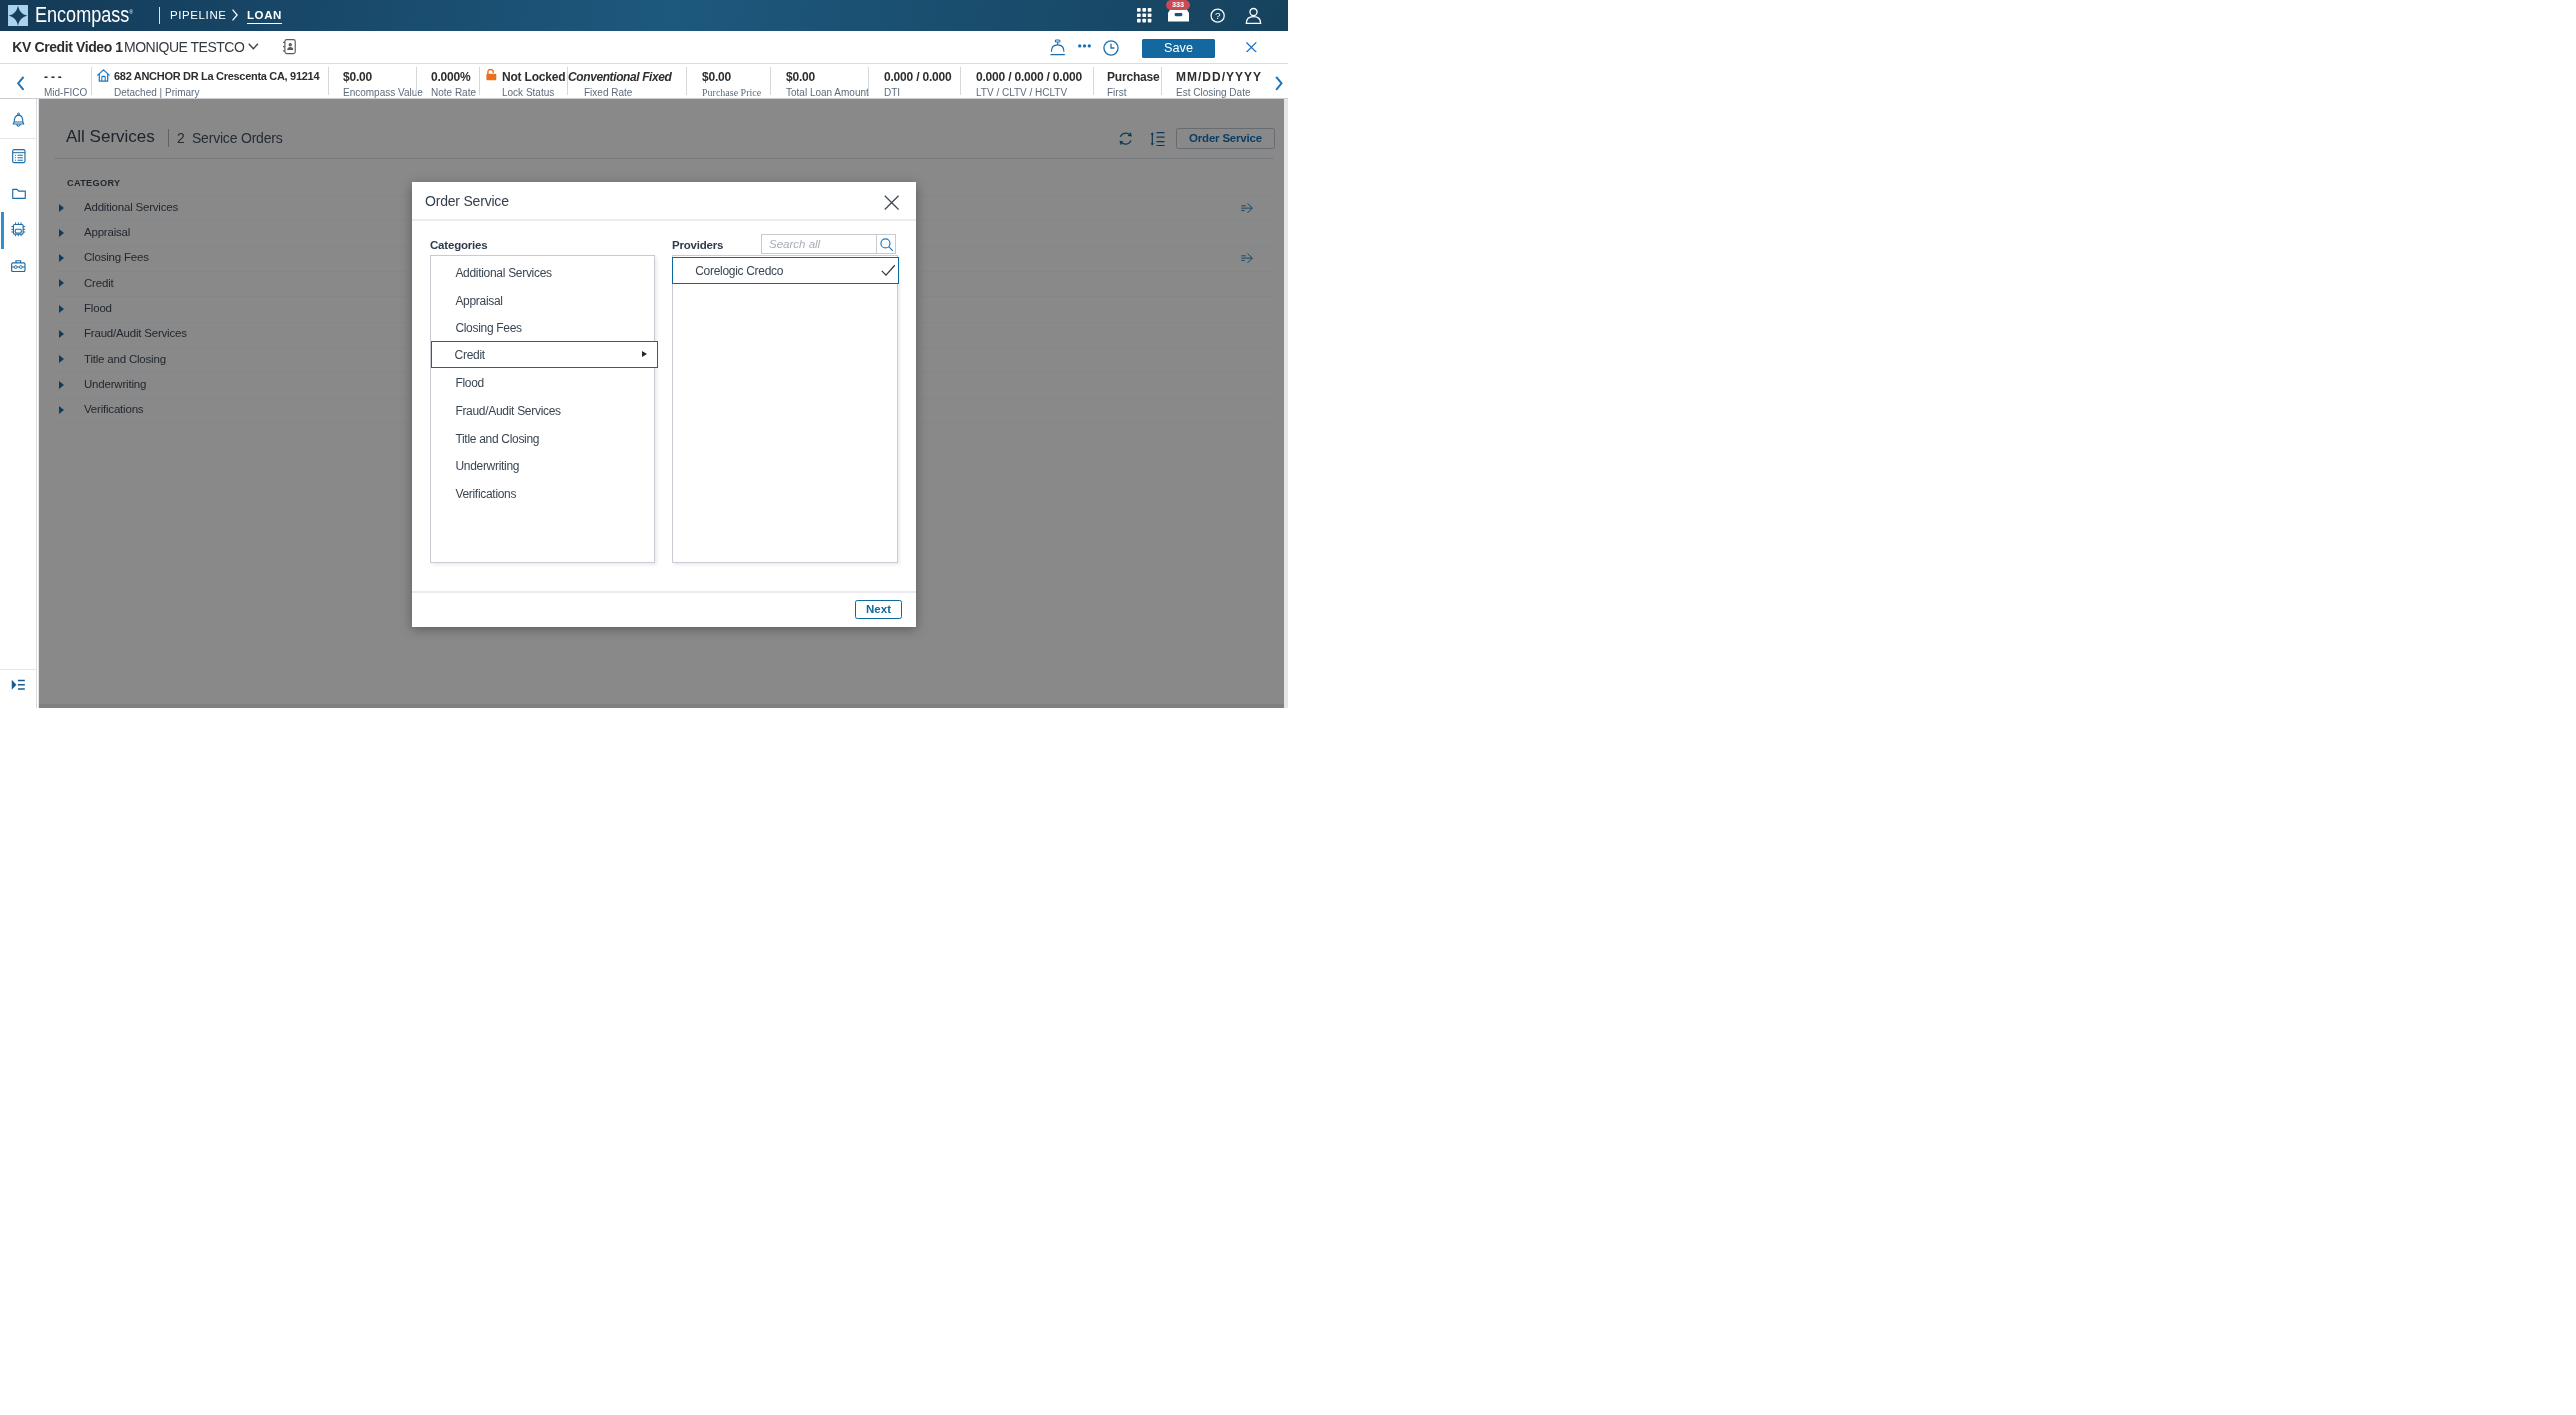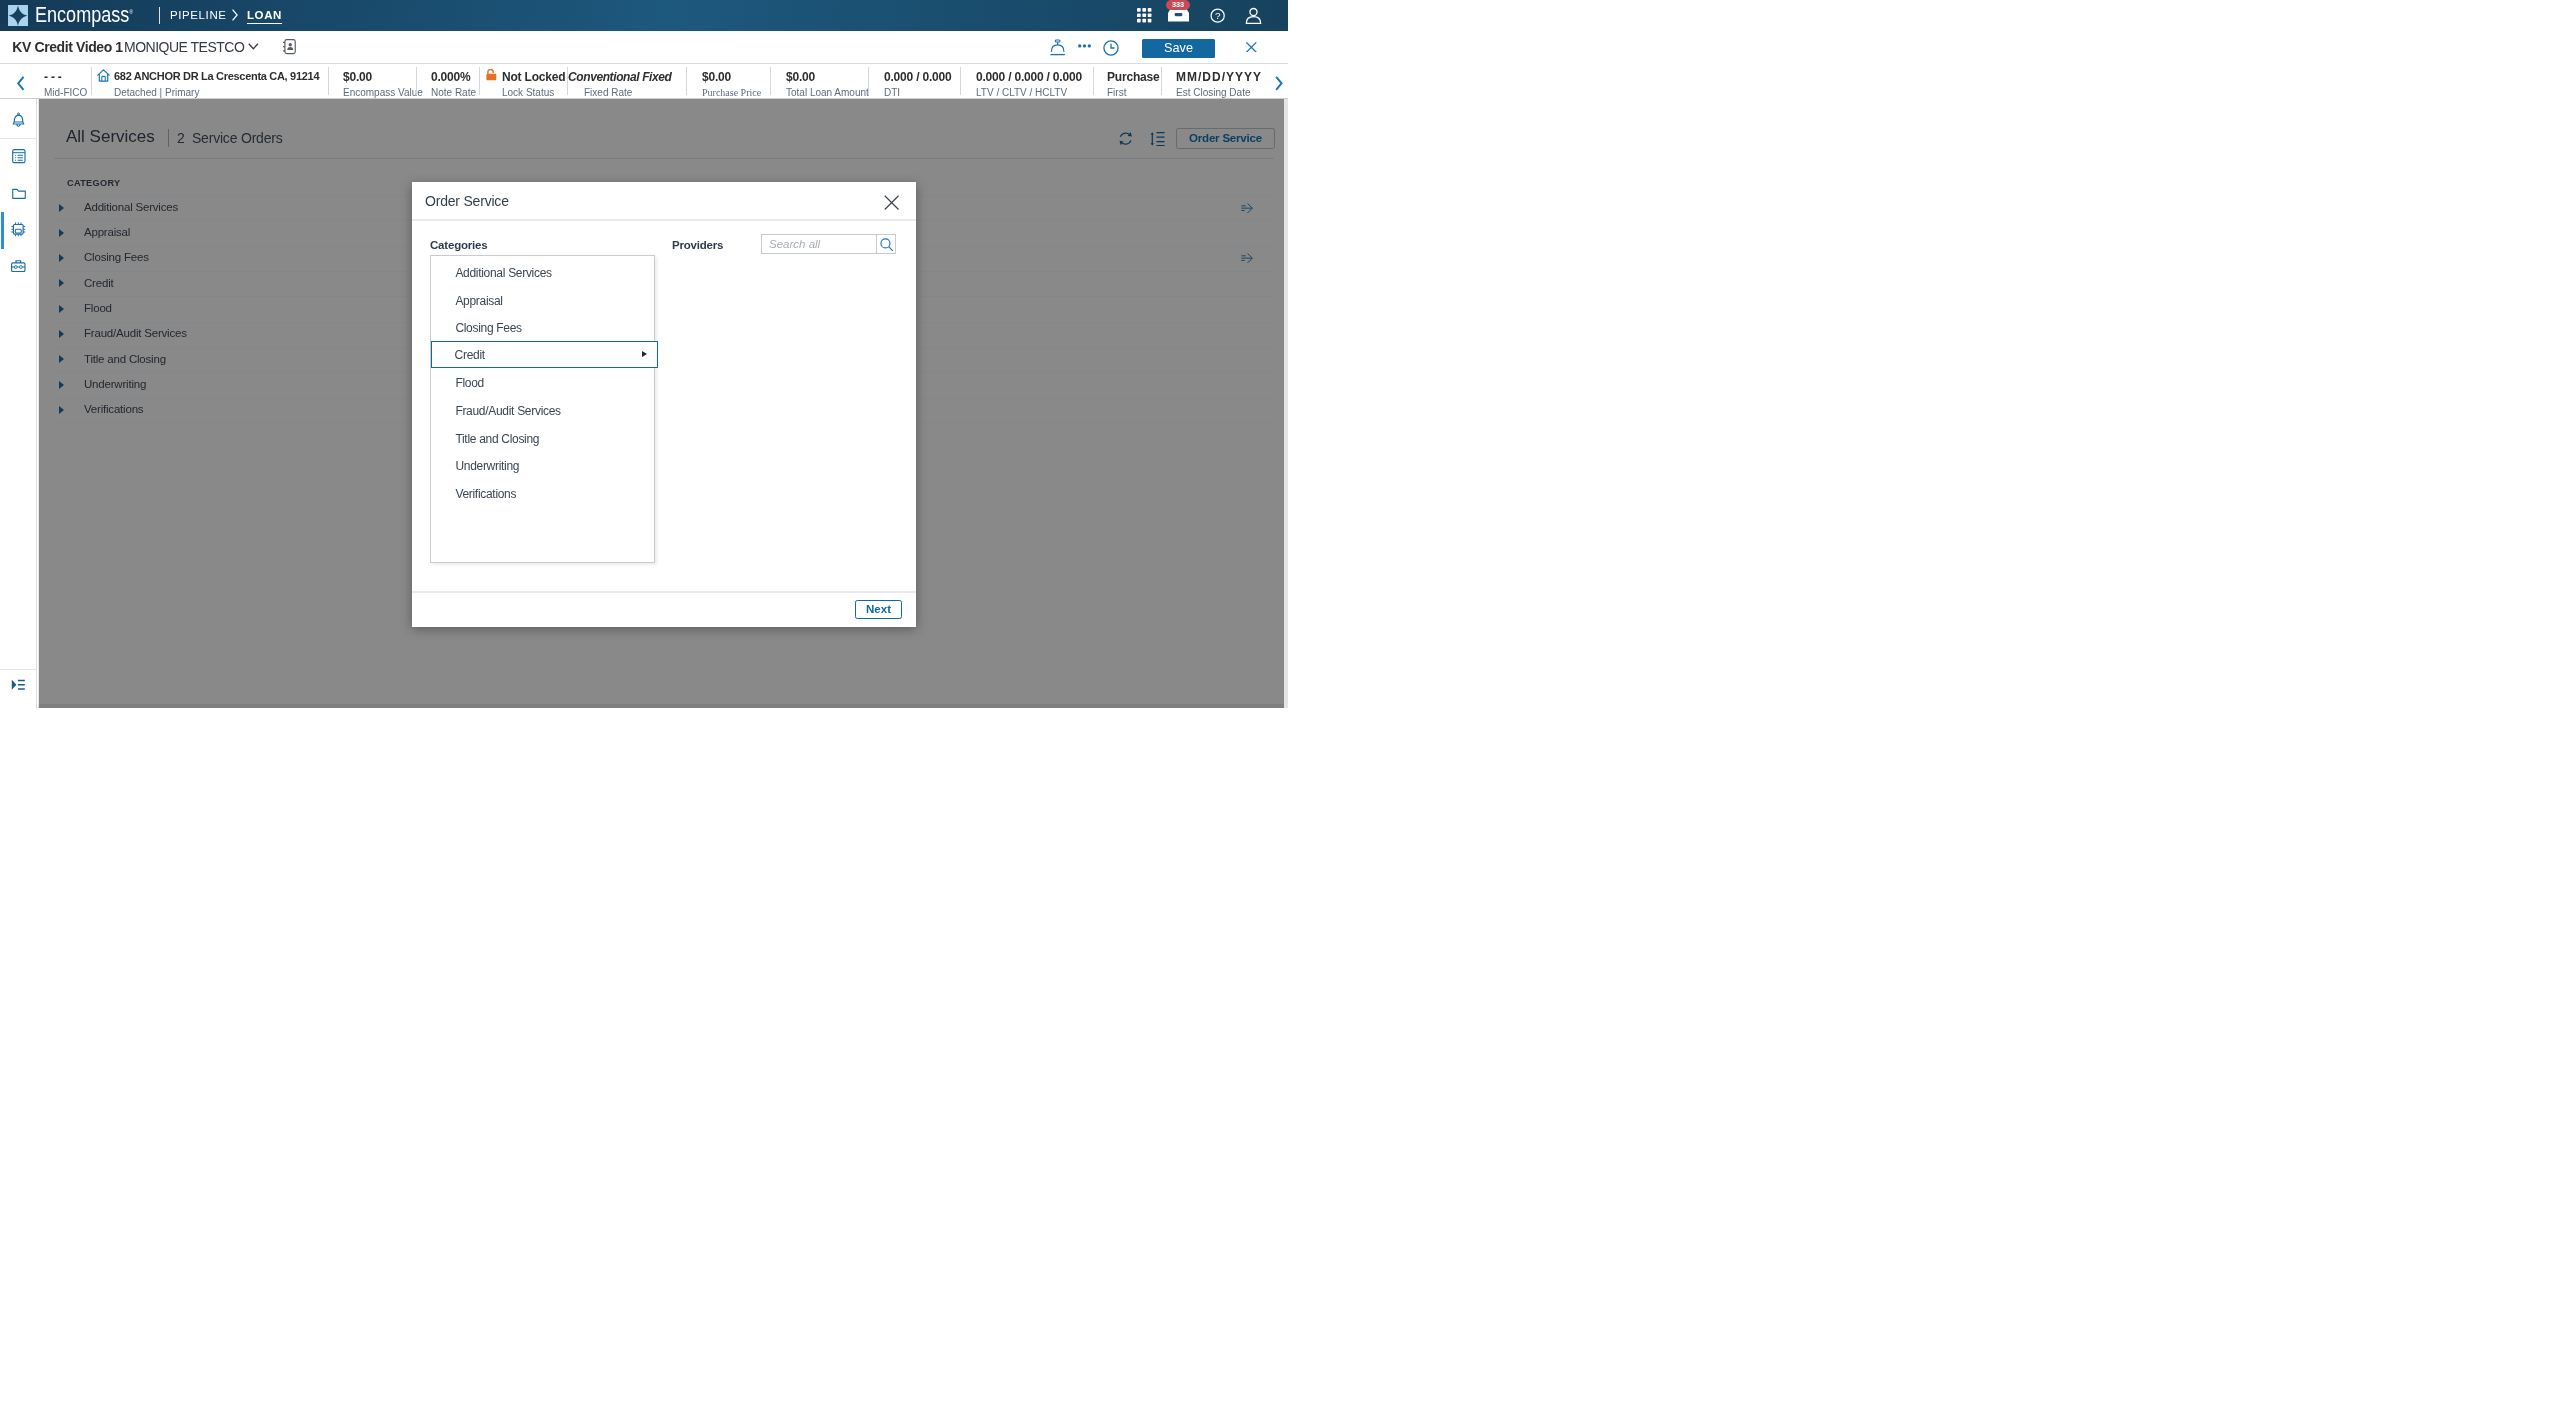--- a/index.html
+++ b/index.html
@@ -311,16 +311,24 @@
     <div id="msel">
       <div style="position:absolute;left:23px;top:6.1px;font-size:12px;letter-spacing:-0.3px;color:#3a4653;">Credit</div>
       <div style="position:absolute;right:10px;top:8.8px;width:0;height:0;border-left:5.4px solid #22282e;border-top:3.8px solid transparent;border-bottom:3.8px solid transparent;"></div>
     </div>
     <div class="mitem" style="top:120px">Flood</div>
     <div class="mitem" style="top:148px">Fraud/Audit Services</div>
     <div class="mitem" style="top:176px">Title and Closing</div>
     <div class="mitem" style="top:203px">Underwriting</div>
     <div class="mitem" style="top:231px">Verifications</div>
   </div>
+  <div id="mlist2">
+    <div id="mselp">
+      <div style="position:absolute;left:22px;top:6.1px;font-size:12px;letter-spacing:-0.3px;color:#3a4653;">Corelogic Credco</div>
+      <svg style="position:absolute;right:3.1px;top:6.1px" width="14.6" height="12.3" viewBox="0 0 19 16">
+          <path d="M1 9 L6.5 14.5 L18 1.5" stroke="#30373e" stroke-width="1.6" fill="none"></path>
+        </svg>
+    </div>
+  </div>
   <div id="mftrline"></div>
   <div id="nextbtn">Next</div>
 </div>
 
 
 </body></html>

